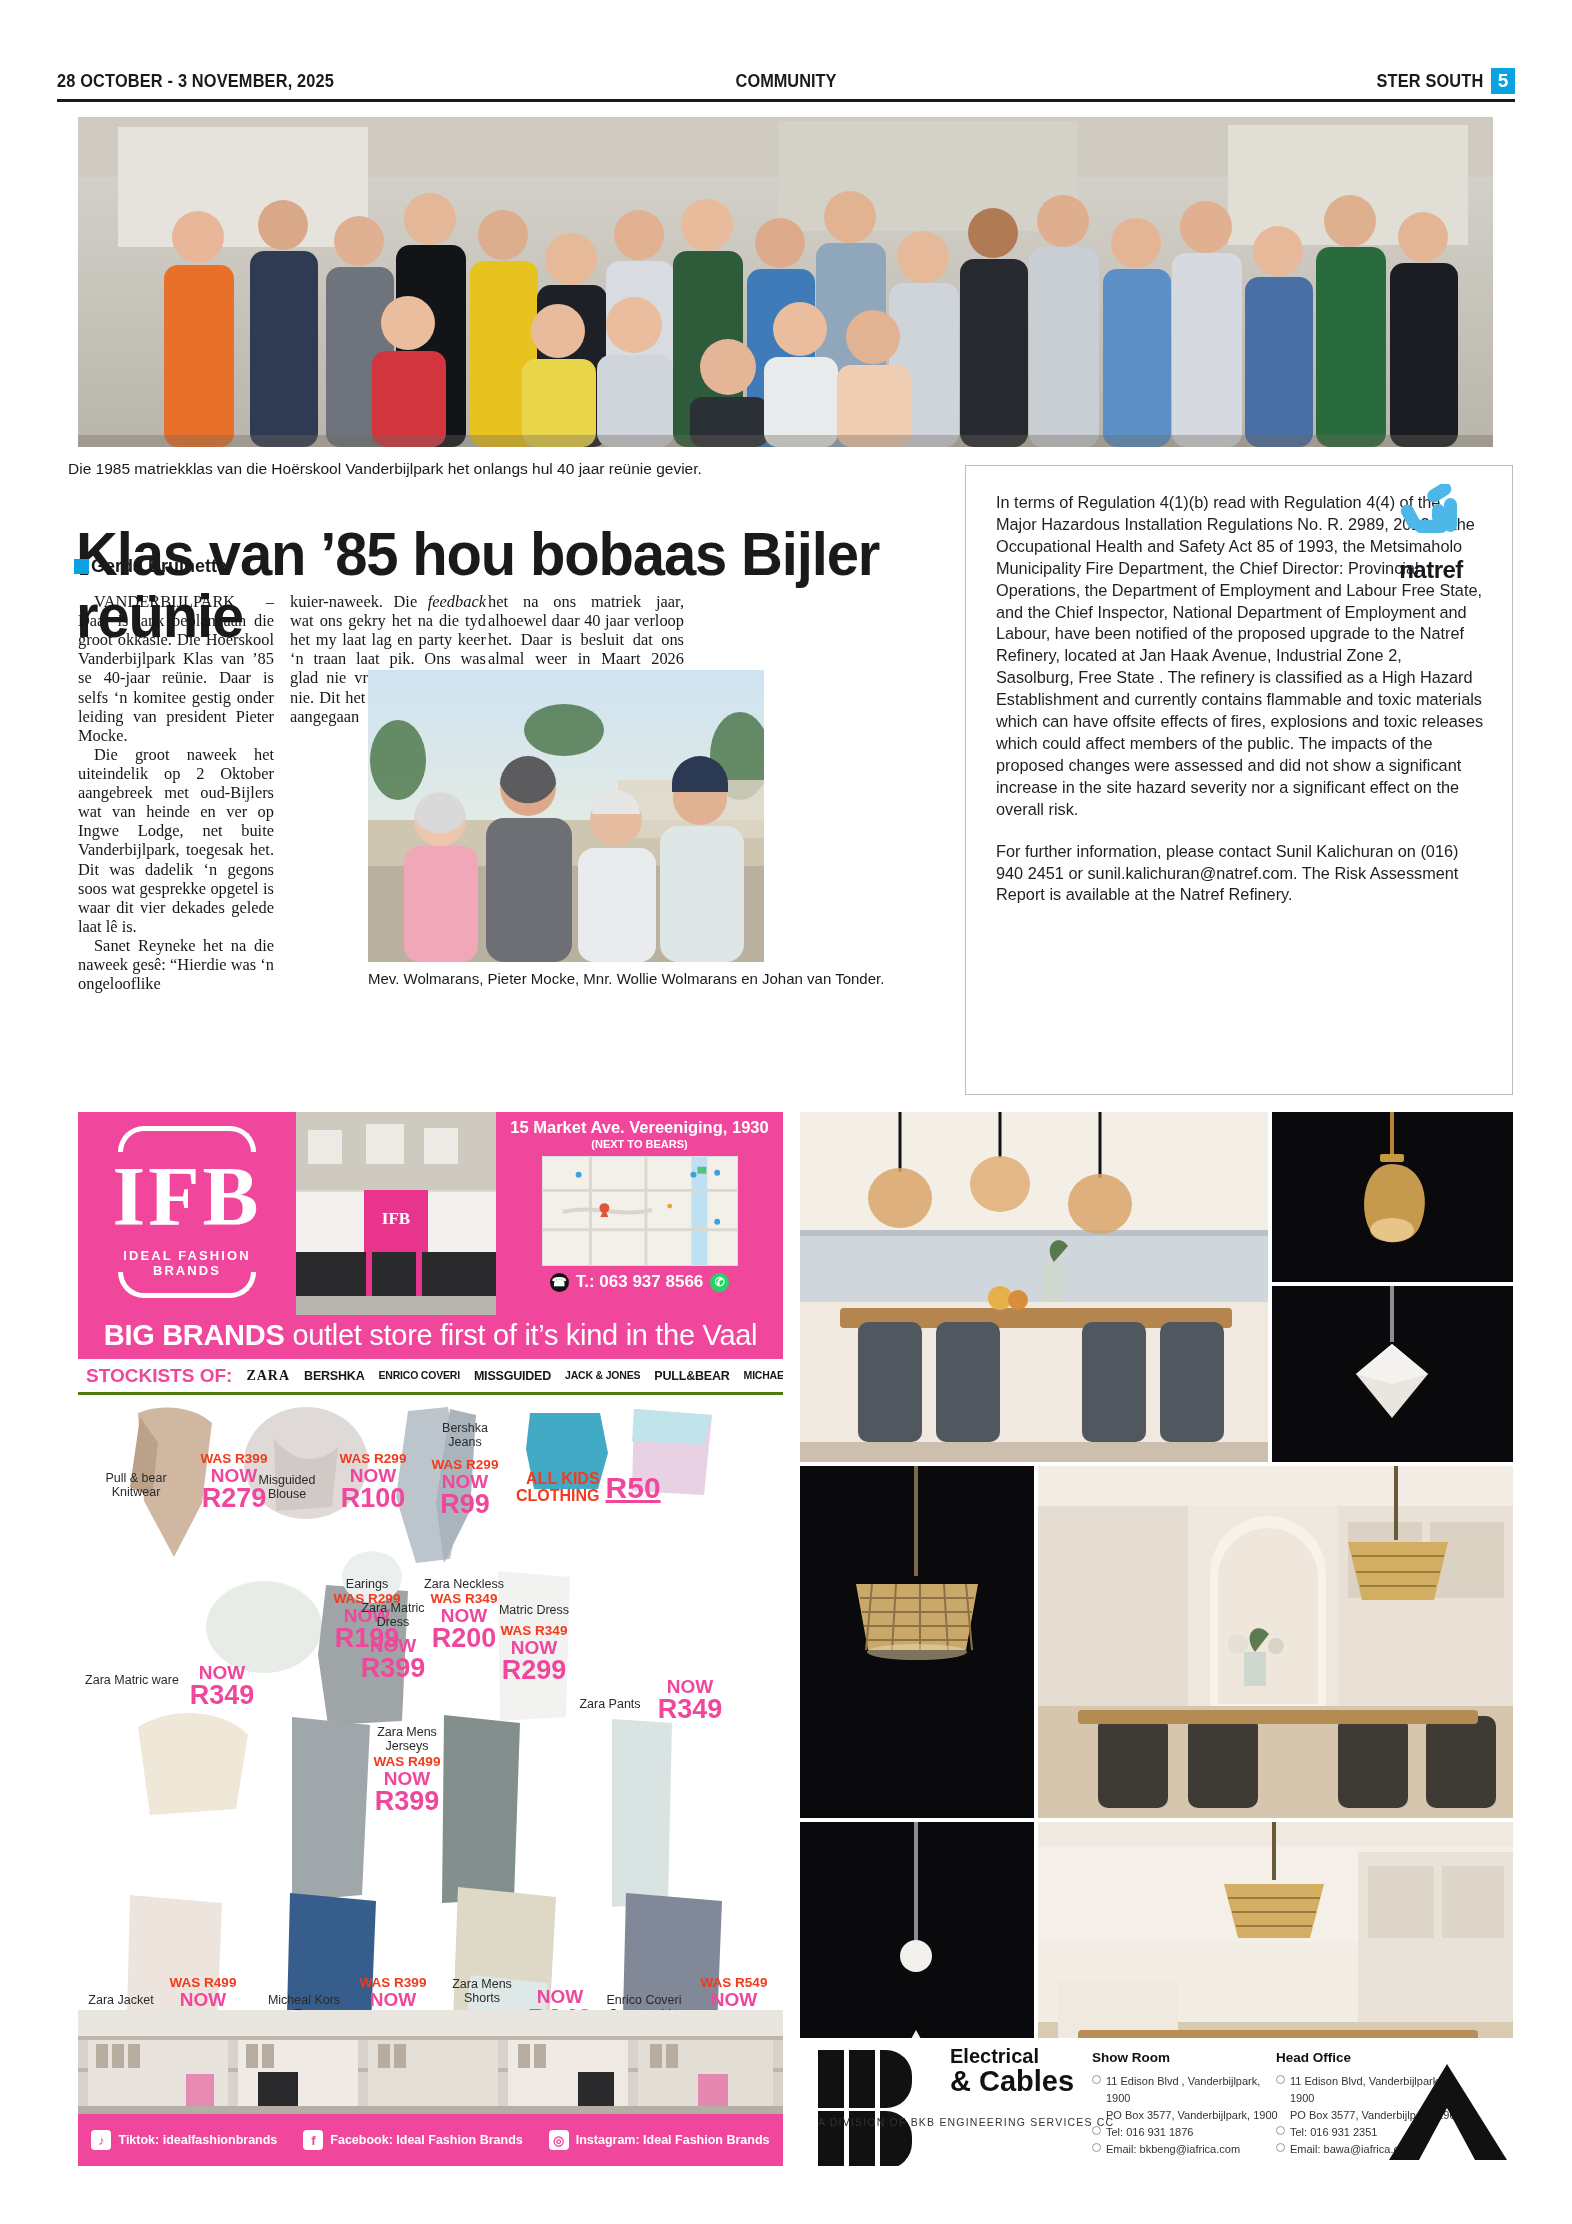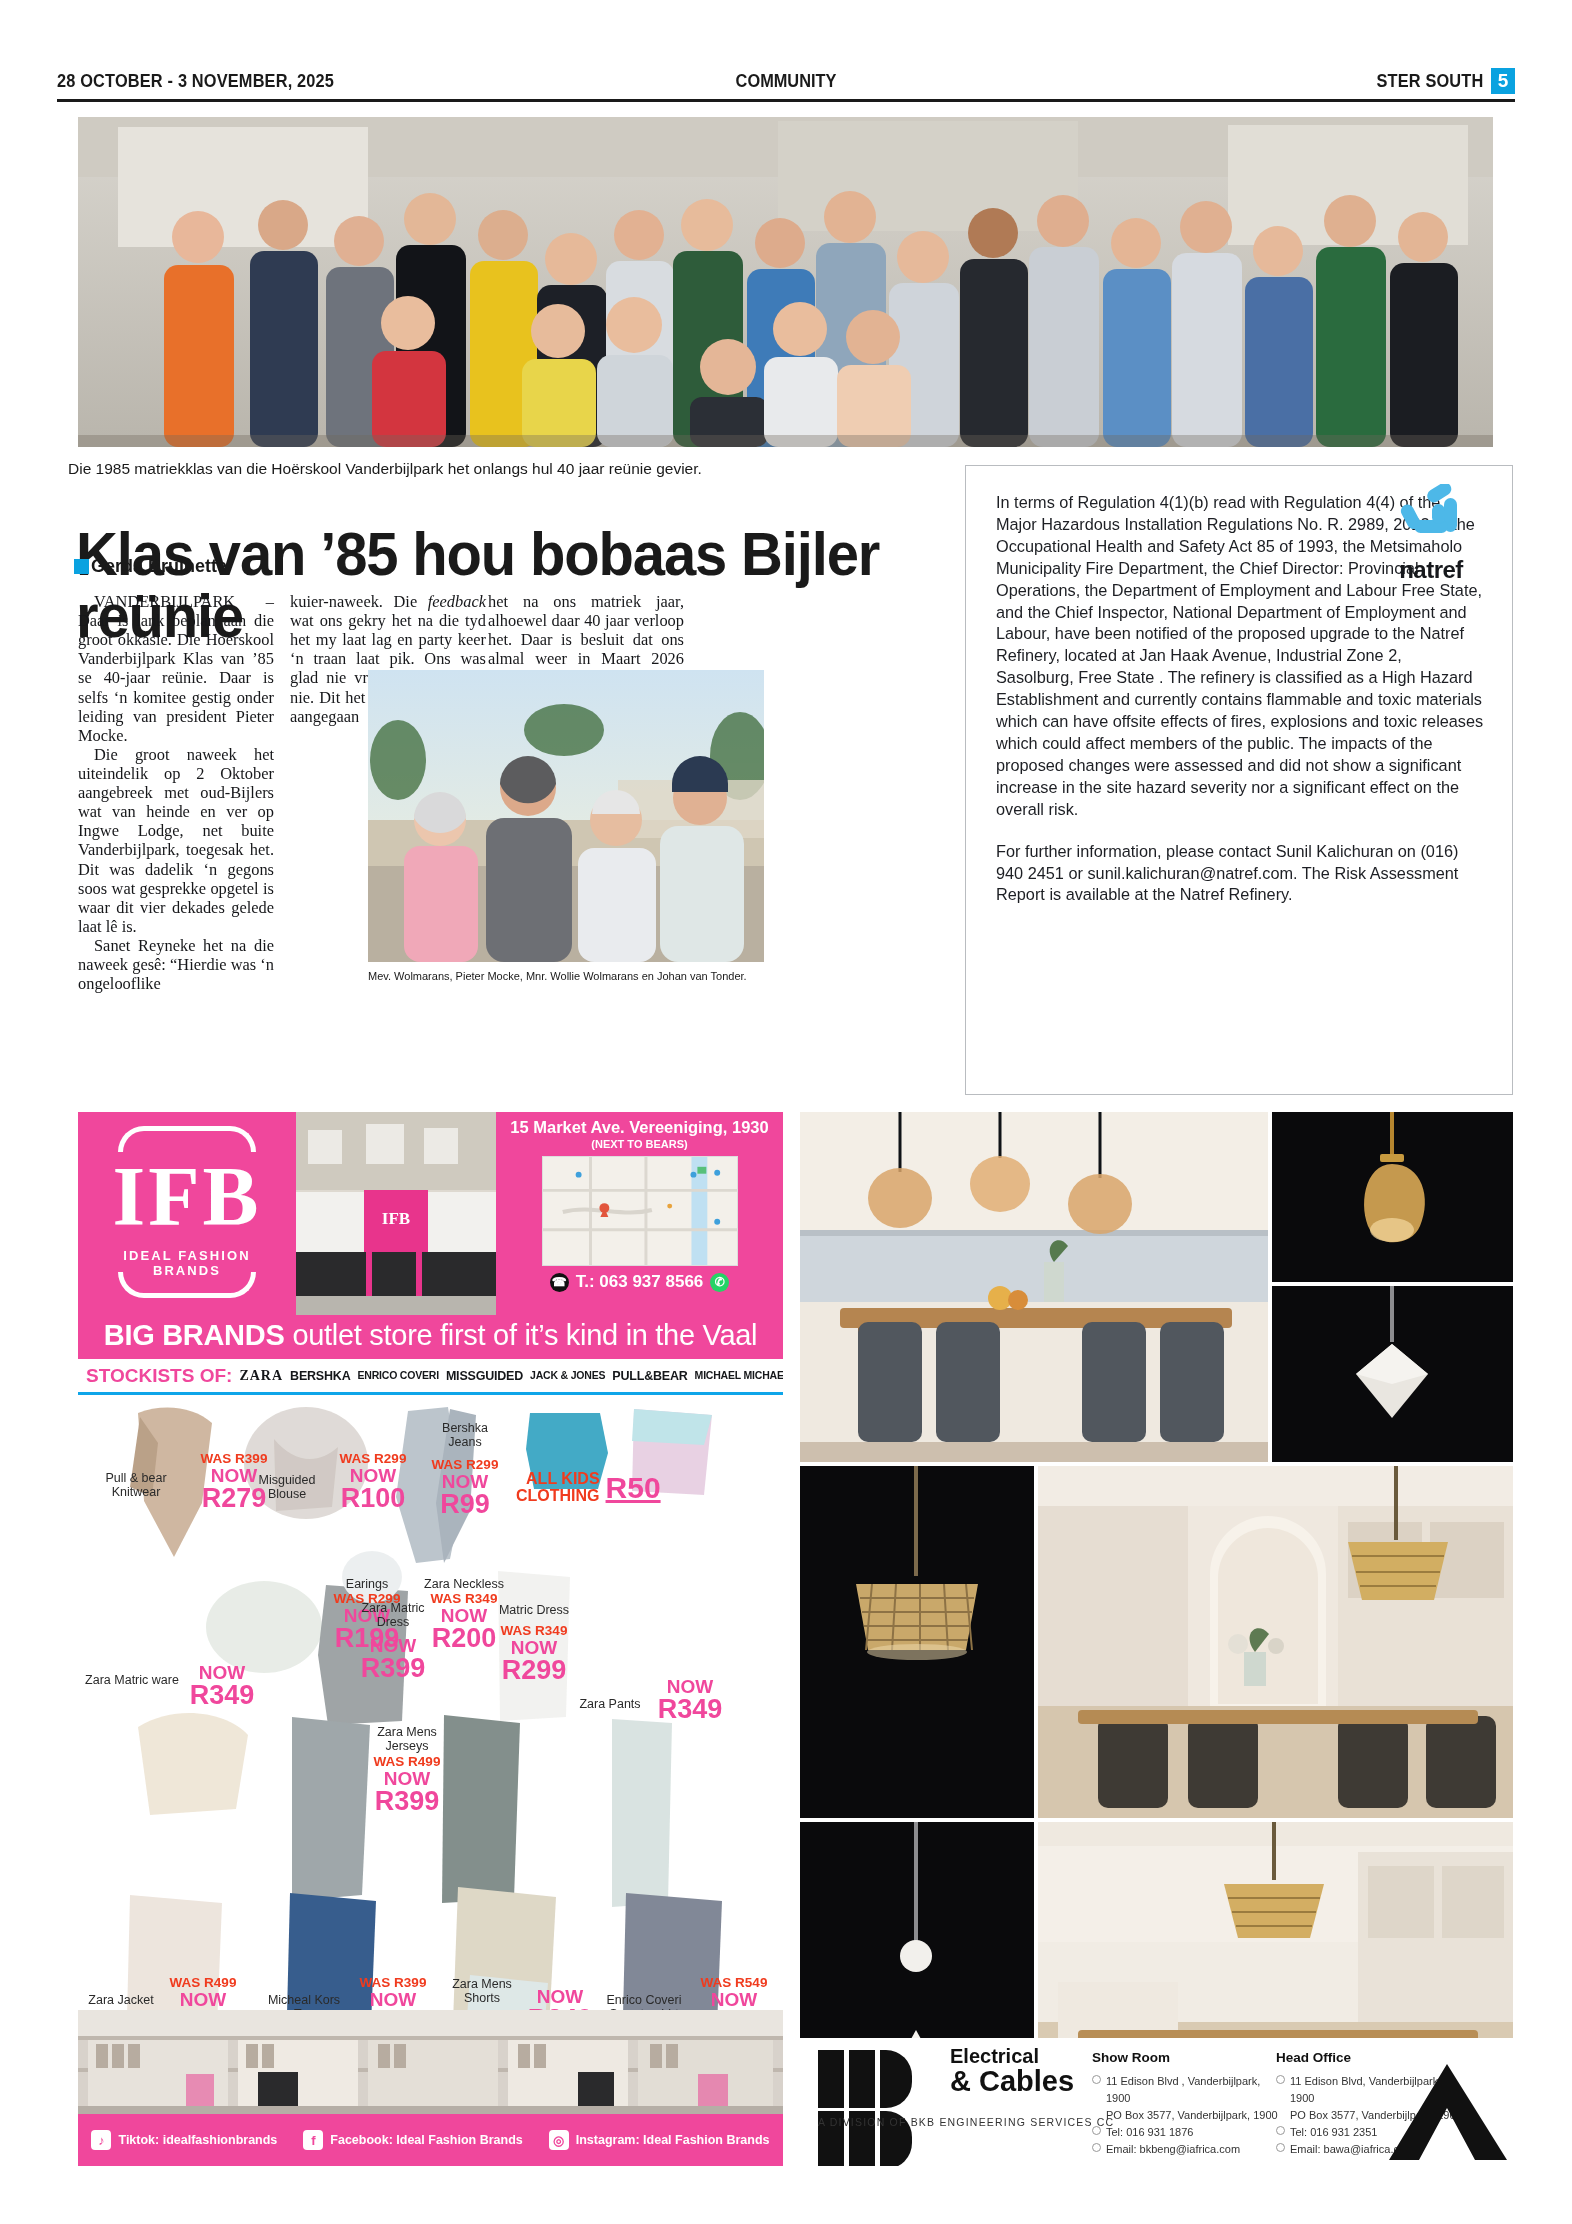--- a/index.html
+++ b/index.html
@@ -80,21 +80,21 @@
   .col em { font-style: italic; }
 
   
   .article-photo {
     position: absolute; left: 290px; top: 78px; width: 396px; height: 292px;
     overflow: hidden; background: #b8c6d2;
   }
   .article-photo svg { display: block; width: 100%; height: 100%; }
   .article-photo-cap {
     position: absolute; left: 290px; top: 378px; width: 600px;
-    font-size: 11px; color: #1a1a1a;
+    font-size: 15px; color: #1a1a1a;
   }
 
   
   .notice {
     position: absolute; left: 965px; top: 465px; width: 548px; height: 630px;
     border: 1px solid #b9bcc0; background: #fff; padding: 26px 28px 18px 30px;
   }
   .notice-title {
     font-size: 31px; font-weight: 700; color: #16181c; letter-spacing: .2px;
     margin: 26px 0 18px 0;
@@ -154,21 +154,21 @@
   .ifb-bigbrands {
     height: 44px; background: #f0479c; color: #fff; display: flex;
     align-items: center; justify-content: center; font-size: 29px; font-weight: 700;
     letter-spacing: -.3px; white-space: nowrap; padding-bottom: 4px;
   }
   .ifb-bigbrands b { font-weight: 700; margin-right: 8px; }
   .ifb-bigbrands span.light { font-weight: 400; }
 
   .ifb-stockists {
     height: 36px; background: #fff; display: flex; align-items: center;
-    gap: 7px; padding: 0 8px; border-bottom: 3px solid #0ea5e9;
+    gap: 14px; padding: 0 8px; border-bottom: 3px solid #4d7c0f;
   }
   .stock-label { color: #f0479c; font-size: 19px; font-weight: 700; white-space: nowrap; }
   .brand { font-size: 12.5px; font-weight: 700; color: #15171a; white-space: nowrap; letter-spacing: -.2px; }
   .brand.serif { font-family: "Liberation Serif", serif; letter-spacing: 1px; font-size: 14px; }
   .brand.two { line-height: .95; font-size: 10.5px; text-align: center; }
 
   .ifb-grid { position: relative; height: 672px; background: #fff; }
   .prod { position: absolute; }
   .prod-name { font-size: 12.5px; color: #2a2a2a; line-height: 1.15; text-align: center; }
   .prod-was { font-size: 13.5px; color: #f03b1e; font-weight: 700; }

